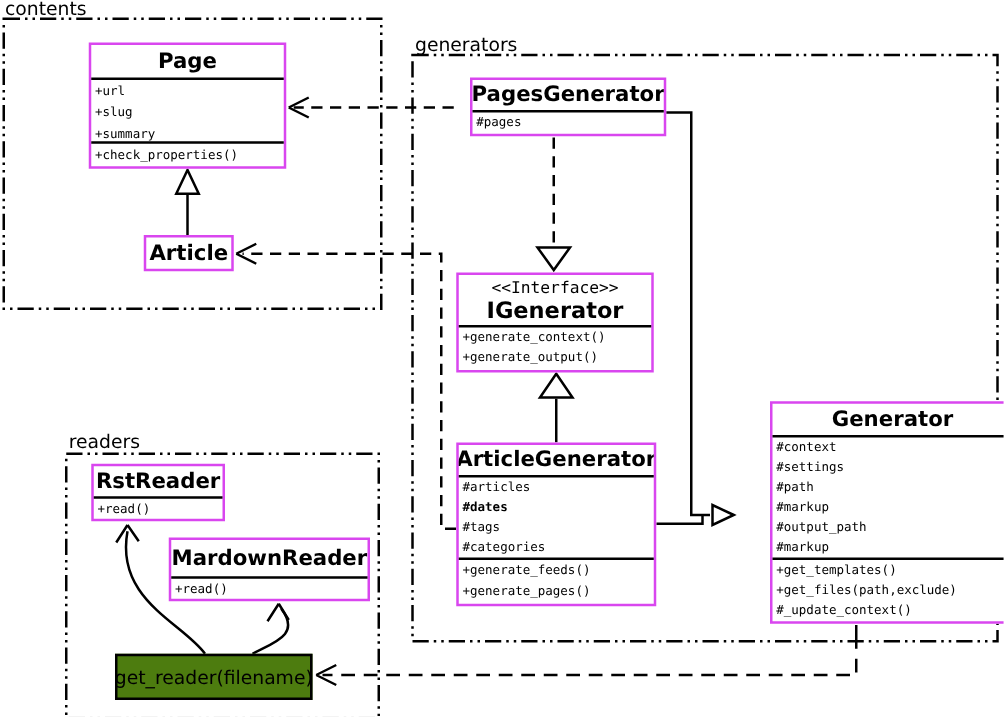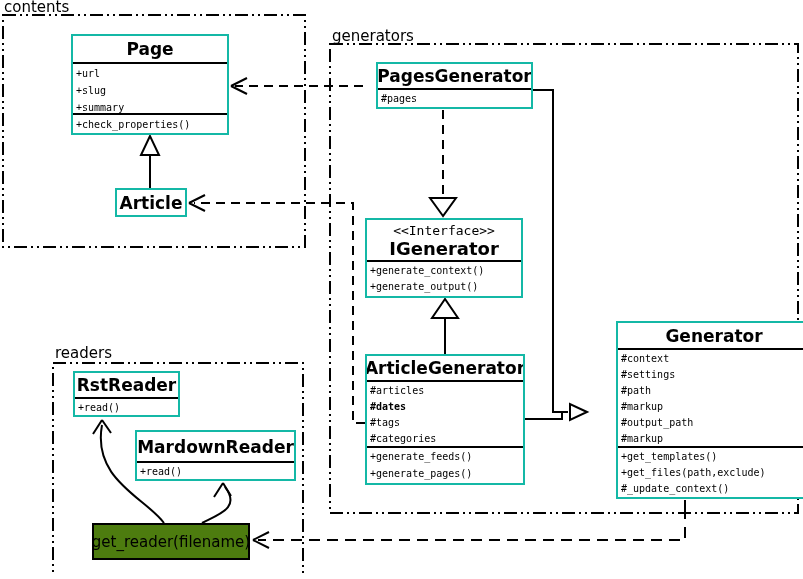--- a/index.html
+++ b/index.html
@@ -16,21 +16,21 @@
     position:absolute;
     font:15px "DejaVu Sans",sans-serif;
     color:#000;
     background:transparent;
     line-height:15px;
     white-space:nowrap;
   }
   .cls{
     position:absolute;
     background:#ffffff;
-    border:2px solid #14b8a6;
+    border:2px solid #d946ef;
     box-sizing:border-box;
   }
   .cls-title{
     display:flex;align-items:center;justify-content:center;
     font-weight:bold;
     font-size:17px;
     font-family:"DejaVu Sans",sans-serif;
     white-space:nowrap;
     overflow:hidden;
   }

